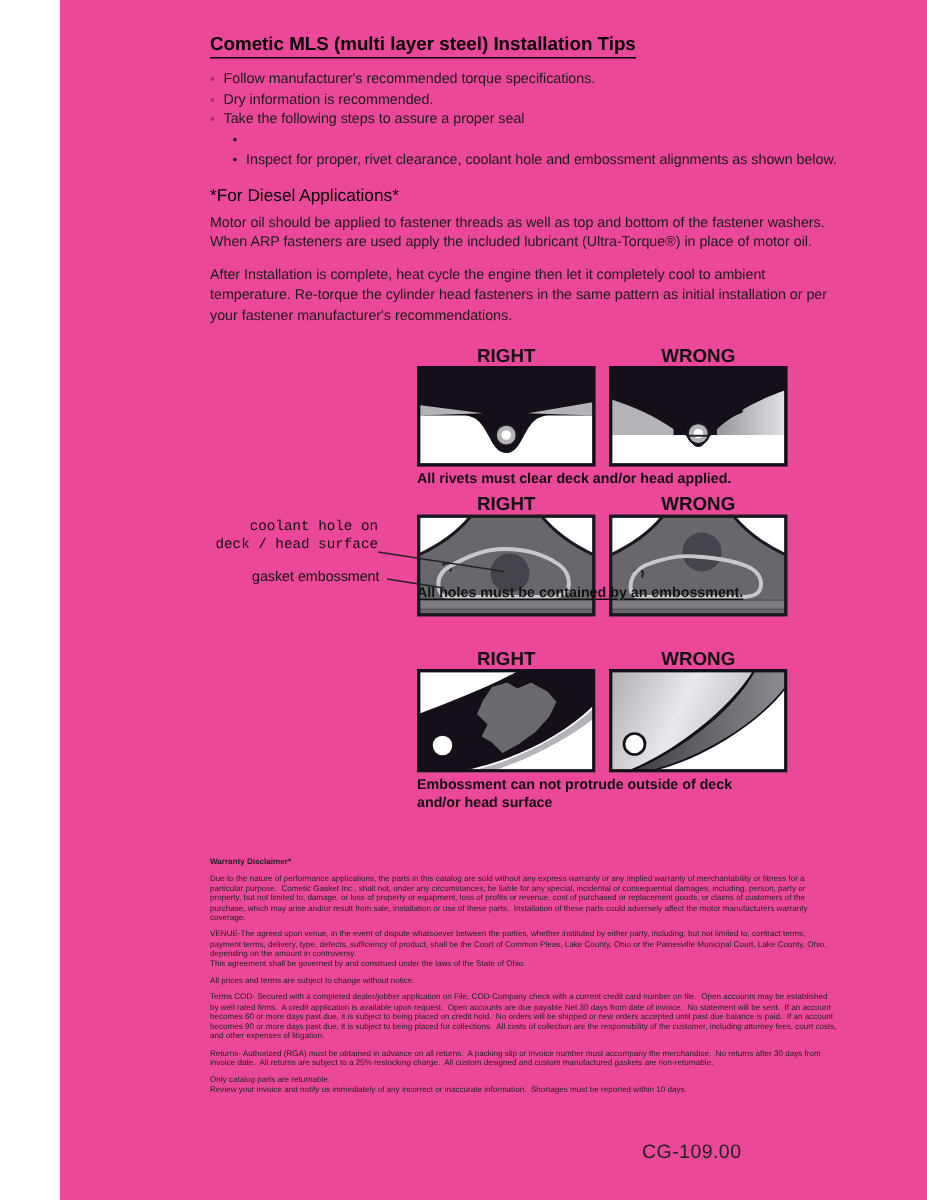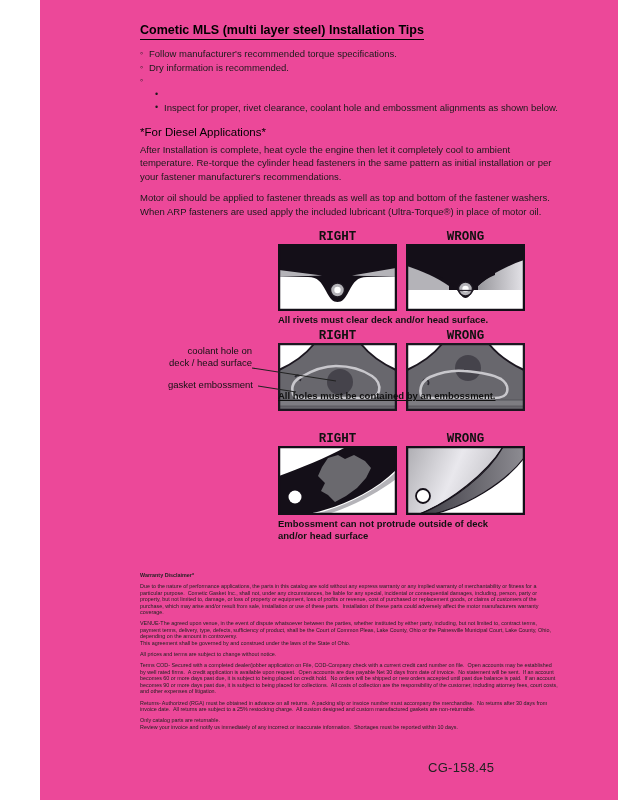--- a/index.html
+++ b/index.html
@@ -11,21 +11,21 @@
              border-bottom:1.8px solid #000;padding-bottom:2px;margin:0 0 7px 0;}
   .bullets{font-size:9.5px;line-height:13.5px;}
   .b-row{display:flex;}
   .b-marker{width:9px;flex:0 0 9px;font-size:9px;}
   .sb-row{display:flex;padding-left:15px;}
   .sb-marker{width:9px;flex:0 0 9px;font-size:9px;}
   .section-head{font-size:11.5px;font-weight:normal;margin:11px 0 5px 0;color:#000;}
   .para{font-size:9.5px;line-height:13.5px;margin:0 0 8px 0;white-space:pre-wrap;}
   
   .diag{position:absolute;left:0;top:0;width:618px;height:560px;}
-  .dg-label{position:absolute;width:119px;text-align:center;font-size:12.5px;font-weight:bold;color:#111;font-family:Liberation Mono, monospace;}
+  .dg-label{position:absolute;width:119px;text-align:center;font-size:12.5px;font-weight:bold;color:#111;}
   .dg-box{position:absolute;width:119px;}
   .dg-box svg{display:block;}
   .dg-caption{position:absolute;left:238px;width:300px;font-size:9.5px;font-weight:bold;color:#111;
               white-space:pre-line;line-height:11.5px;}
   .side-label{position:absolute;text-align:right;font-size:9.5px;line-height:11.5px;white-space:pre-line;color:#111;}
   .leader-overlay{position:absolute;left:100px;top:340px;width:262px;height:82px;pointer-events:none;z-index:5;}
   
   .legal{position:absolute;left:100px;top:572px;width:418px;font-size:5.4px;line-height:6.4px;color:#222;}
   .legal-head{font-weight:bold;margin-bottom:5px;}
   .legal p{margin:0 0 5px 0;white-space:pre-wrap;}
@@ -43,33 +43,34 @@
       <div class="b-row">
         <span class="b-marker">◦</span>
         <span>Follow manufacturer's recommended torque specifications.</span>
       </div>
       <div class="b-row">
         <span class="b-marker">◦</span>
         <span>Dry information is recommended.</span>
       </div>
       <div class="b-row">
         <span class="b-marker">◦</span>
+        <span>Take the following steps to assure a proper seal</span>
       </div>
       <div class="sb-row">
         <span class="sb-marker">•</span>
       </div>
       <div class="sb-row">
         <span class="sb-marker">•</span>
         <span>Inspect for proper, rivet clearance, coolant hole and embossment alignments as shown below.</span>
       </div>
     </div>
 
     <div class="section-head">*For Diesel Applications*</div>
+    <p class="para">Motor oil should be applied to fastener threads as well as top and bottom of the fastener washers. When ARP fasteners are used apply the included lubricant (Ultra-Torque®) in place of motor oil.</p>
     <p class="para">After Installation is complete, heat cycle the engine then let it completely cool to ambient temperature. Re-torque the cylinder head fasteners in the same pattern as initial installation or per your fastener manufacturer's recommendations.</p>
-    <p class="para">Motor oil should be applied to fastener threads as well as top and bottom of the fastener washers. When ARP fasteners are used apply the included lubricant (Ultra-Torque®) in place of motor oil.</p>
   </div>
 
   <div class="diag">
 
     <div class="dg-label" style="left:238px;top:230px;">RIGHT</div>
     <div class="dg-label" style="left:366px;top:230px;">WRONG</div>
 
     <div class="dg-box" style="left:238px;top:244px;">
       <svg width="119" height="67" viewBox="0 0 119 67">
         <rect width="119" height="67" fill="#140f18"></rect>
@@ -95,26 +96,26 @@
         <path d="M118,16 C98,23 84,31 72,42 L72,46 L118,46 Z" fill="url(#g1)"></path>
         <rect x="1" y="46" width="117" height="20" fill="#ffffff"></rect>
         <path d="M30,1 L89,1 L89,31 C78,35 70,43 64,51 C61.5,55 57.5,55 55,51 C49,43 41,35 30,31 Z" fill="#140f18"></path>
         <circle cx="59.5" cy="45" r="7" fill="#b4b3b8" stroke="#1c1720" stroke-width="1.5"></circle>
         <circle cx="59.5" cy="45" r="3.2" fill="#ffffff"></circle>
         <line x1="53" y1="46.5" x2="66" y2="46.5" stroke="#2a2630" stroke-width="1.3"></line>
         <rect x="1" y="1" width="117" height="65" fill="none" stroke="#140f18" stroke-width="2.5"></rect>
       </svg>
     </div>
 
-    <div class="dg-caption" style="top:314px;">All rivets must clear deck and/or head surface.</div>
+    <div class="dg-caption" style="top:314px;">All rivets must clear deck and/or head applied.</div>
 
     <div class="dg-label" style="left:238px;top:329px;">RIGHT</div>
     <div class="dg-label" style="left:366px;top:329px;">WRONG</div>
 
-    <div class="side-label" style="left:98px;top:345px;width:114px;">coolant hole on
+    <div class="side-label" style="left:98px;top:345px;width:114px;font-family:Liberation Mono, monospace;">coolant hole on
 deck / head surface</div>
     <div class="side-label" style="left:99px;top:379px;width:114px;">gasket embossment</div>
 
     <div class="dg-box" style="left:238px;top:343px;">
       <svg width="119" height="68" viewBox="0 0 119 68">
         <rect width="119" height="68" fill="#68676d"></rect>
         <path d="M1,1 L36,1 C28,11 16,20 1,27 Z" fill="#ffffff"></path>
         <path d="M36,1 C28,11 16,20 1,27" fill="none" stroke="#1c1720" stroke-width="2"></path>
         <path d="M118,1 L83,1 C91,11 103,20 118,27 Z" fill="#ffffff"></path>
         <path d="M83,1 C91,11 103,20 118,27" fill="none" stroke="#1c1720" stroke-width="2"></path>
@@ -196,15 +197,15 @@
     <p>Due to the nature of performance applications, the parts in this catalog are sold without any express warranty or any implied warranty of merchantability or fitness for a particular purpose.  Cometic Gasket Inc., shall not, under any circumstances, be liable for any special, incidental or consequential damages, including, person, party or property, but not limited to, damage, or loss of property or equipment, loss of profits or revenue, cost of purchased or replacement goods, or claims of customers of the purchase, which may arise and/or result from sale, installation or use of these parts.  Installation of these parts could adversely affect the motor manufacturers warranty coverage.</p>
     <p>VENUE-The agreed upon venue, in the event of dispute whatsoever between the parties, whether instituted by either party, including, but not limited to, contract terms, payment terms, delivery, type, defects, sufficiency of product, shall be the Court of Common Pleas, Lake County, Ohio or the Painesville Municipal Court, Lake County, Ohio, depending on the amount in controversy.
 This agreement shall be governed by and construed under the laws of the State of Ohio.</p>
     <p>All prices and terms are subject to change without notice.</p>
     <p>Terms COD- Secured with a completed dealer/jobber application on File, COD-Company check with a current credit card number on file.  Open accounts may be established by well rated firms.  A credit application is available upon request.  Open accounts are due payable Net 30 days from date of invoice.  No statement will be sent.  If an account becomes 60 or more days past due, it is subject to being placed on credit hold.  No orders will be shipped or new orders accepted until past due balance is paid.  If an account becomes 90 or more days past due, it is subject to being placed for collections.  All costs of collection are the responsibility of the customer, including attorney fees, court costs, and other expenses of litigation.</p>
     <p>Returns- Authorized (RGA) must be obtained in advance on all returns.  A packing slip or invoice number must accompany the merchandise.  No returns after 30 days from invoice date.  All returns are subject to a 25% restocking charge.  All custom designed and custom manufactured gaskets are non-returnable.</p>
     <p>Only catalog parts are returnable.
 Review your invoice and notify us immediately of any incorrect or inaccurate information.  Shortages must be reported within 10 days.</p>
   </div>
 
-  <div class="footer-code">CG-158.45</div>
+  <div class="footer-code">CG-109.00</div>
 
 </div>
 
 </body></html>

